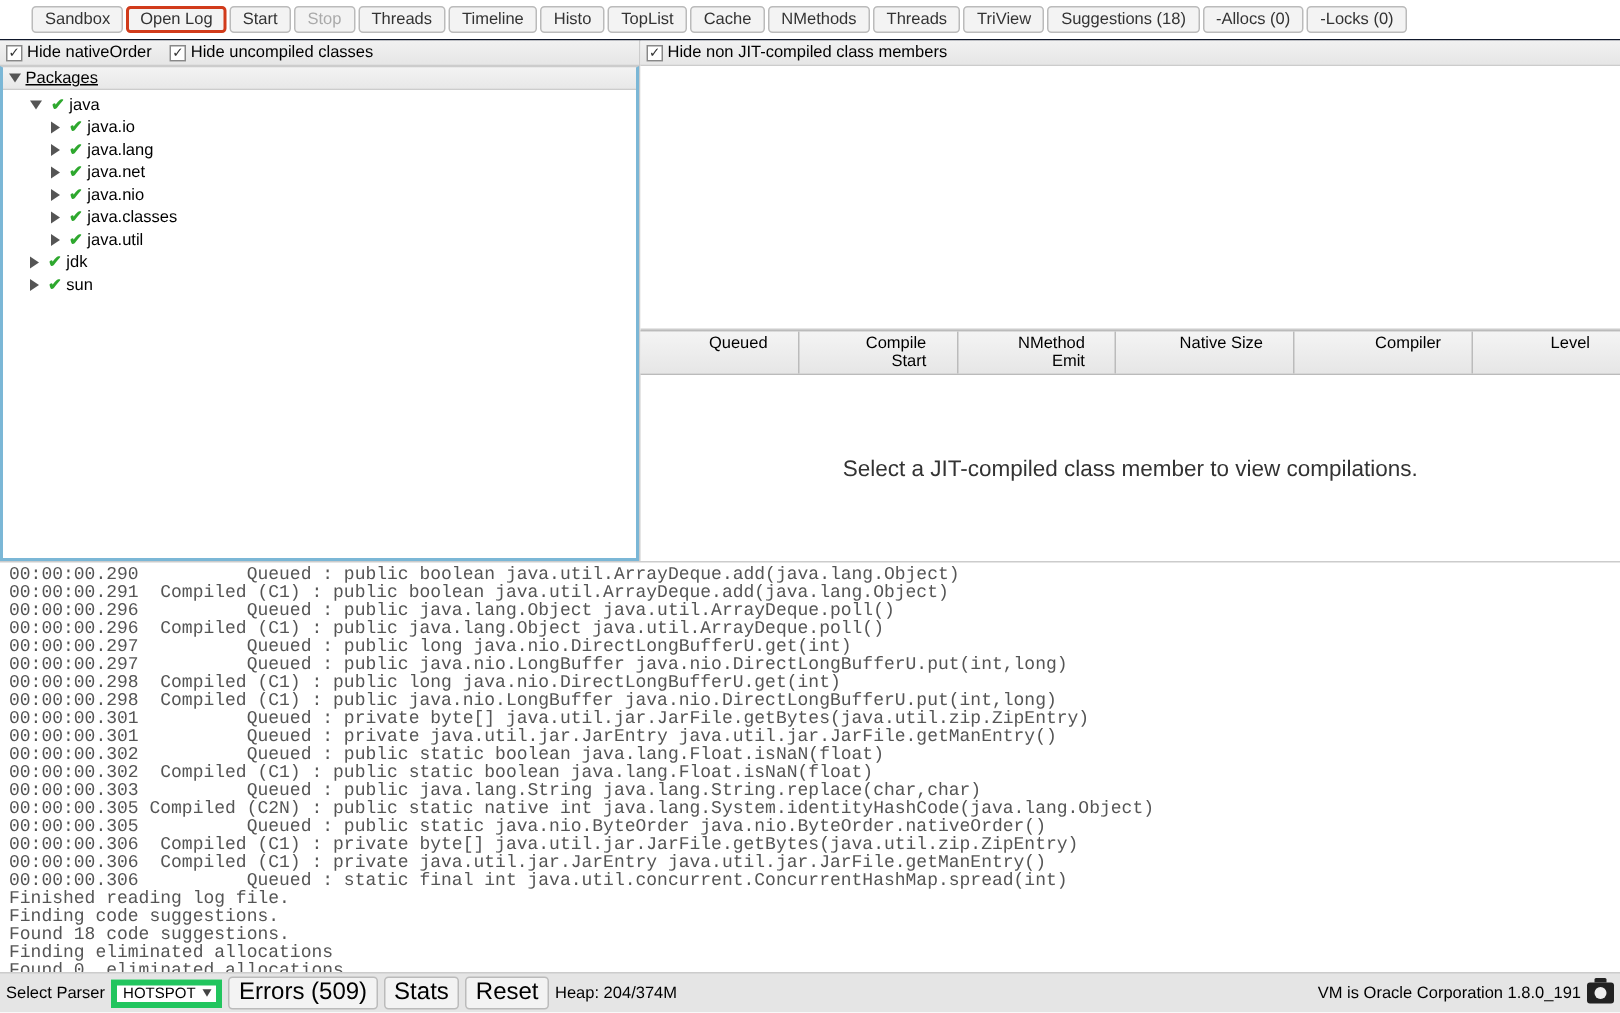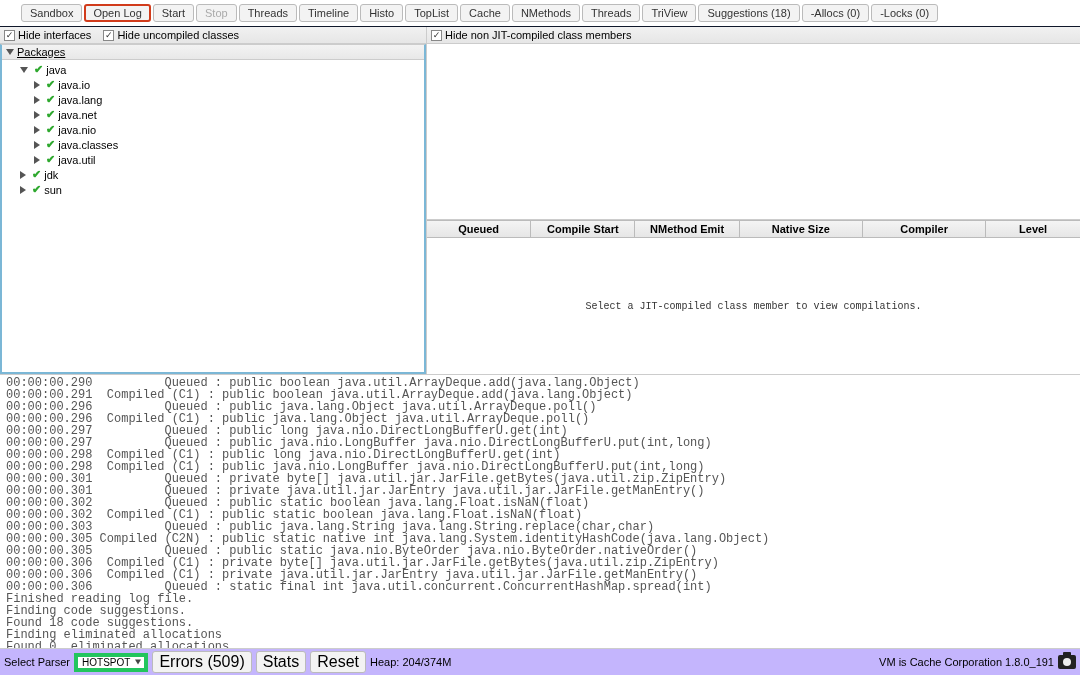--- a/index.html
+++ b/index.html
@@ -112,57 +112,56 @@
   background: #fff;
 }
 .table-head {
   display: flex;
   background: linear-gradient(#f4f4f4,#e6e6e6);
   border-top: 1px solid #bbb;
   border-bottom: 1px solid #bbb;
 }
 .th {
   border-right: 1px solid #bbb;
-  padding: 2px 4px;
-  font-size: 11px;
-  text-align: center;
-  font-weight: bold;
+  padding: 2px 20px;
+  font-size: 11px;
+  text-align: right;
+  font-weight: normal;
 }
 .th:nth-child(1){flex:1}
 .th:nth-child(2){flex:1}
 .th:nth-child(3){flex:1}
 .th:nth-child(4){flex:1.2}
 .th:nth-child(5){flex:1.2}
 .th:nth-child(6){flex:0.9;border-right:none}
 .right-bottom {
   flex: 1;
   display: flex;
   align-items: center;
   justify-content: center;
   color: #333;
-  font-size: 10px;
-  font-family: Liberation Mono, monospace;
+  font-size: 15px;
 }
 .console {
   flex: 1;
   min-height: 0;
   overflow-y: scroll;
   padding: 2px 6px;
   font-family: "Courier New", monospace;
   font-size: 12px;
   color: #555;
   line-height: 1.0;
   white-space: pre;
   border-top: 1px solid #ccc;
 }
 .statusbar {
   display: flex;
   align-items: center;
   padding: 2px 4px;
-  background: #c4b5fd;
+  background: #e5e5e5;
   border-top: 1px solid #ccc;
   font-size: 11px;
   gap: 4px;
 }
 .statusbar .spacer { flex: 1; }
 .sbtn {
   background: #f3f3f3;
   border: 1px solid #bbb;
   border-radius: 3px;
   padding: 1px 6px;
@@ -229,21 +228,21 @@
     <button class="tbtn">Suggestions (18)</button>
     <button class="tbtn">-Allocs (0)</button>
     <button class="tbtn">-Locks (0)</button>
   </div>
 
 <div class="midrow">
   <div class="left-pane">
     <div class="checkbar">
       <label class="chk">
         <span class="box">✓</span>
-        <span>Hide interfaces</span>
+        <span>Hide nativeOrder</span>
       </label>
       <label class="chk">
         <span class="box">✓</span>
         <span>Hide uncompiled classes</span>
       </label>
     </div>
     <div class="packages-root">
       <div class="pkg-header">
         <span class="tri down"></span>
         <span>Packages</span>
@@ -356,15 +355,15 @@
 Found 0 optimised locks.</div>
 
 <div class="statusbar">
   <span>Select Parser</span>
   <span class="select">HOTSPOT</span>
   <button class="sbtn">Errors (509)</button>
   <button class="sbtn">Stats</button>
   <button class="sbtn">Reset</button>
   <span>Heap: 204/374M</span>
   <span class="spacer"></span>
-  <span>VM is Cache Corporation 1.8.0_191</span>
+  <span>VM is Oracle Corporation 1.8.0_191</span>
   <span class="cam-icon"></span>
 </div>
 
 </body></html>

